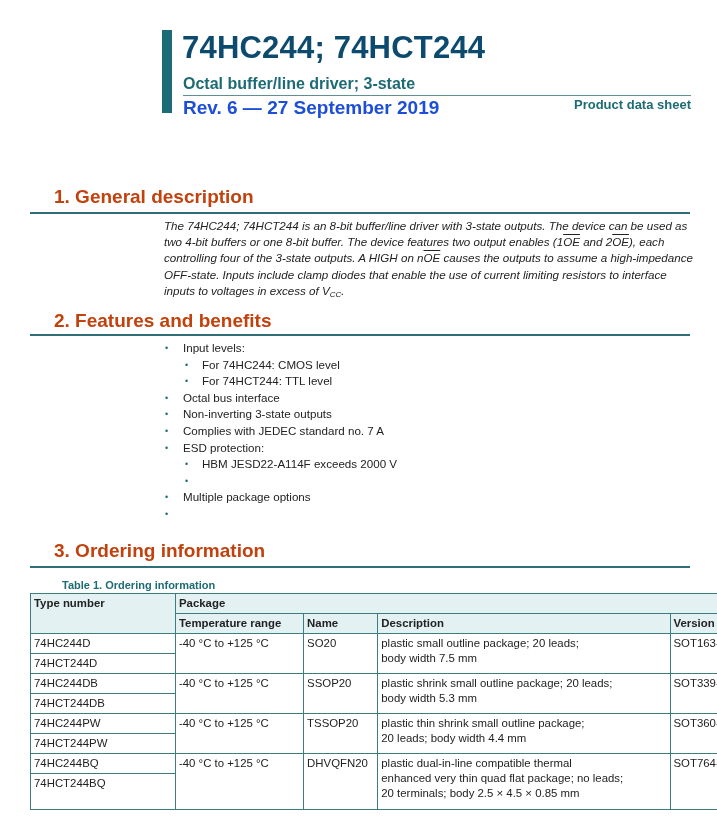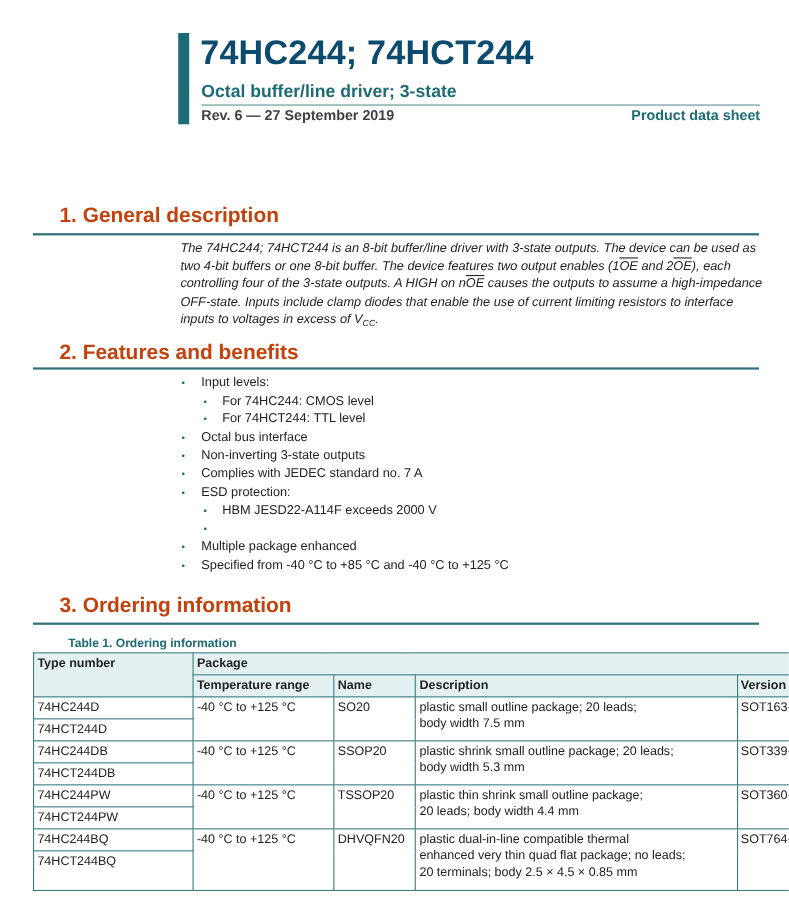--- a/index.html
+++ b/index.html
@@ -5,21 +5,21 @@
   html, body { margin: 0; padding: 0; background: #ffffff; }
   body {
     width: 717px; height: 826px; position: relative; overflow: hidden;
     font-family: "Liberation Sans", sans-serif; color: #222222;
   }
   
   .hdr-bar { position: absolute; left: 162px; top: 30px; width: 10px; height: 83px; background: #1d6b74; }
   .hdr-title { position: absolute; left: 182px; top: 30px; font-size: 31px; font-weight: bold; color: #0c4a6e; letter-spacing: 0.2px; white-space: nowrap; }
   .hdr-sub { position: absolute; left: 183px; top: 75px; font-size: 16px; font-weight: bold; color: #1d6b74; white-space: nowrap; }
   .hdr-rule { position: absolute; left: 183px; top: 95px; width: 508px; height: 1px; background: #5e8f95; }
-  .hdr-rev { position: absolute; left: 183px; top: 97px; font-size: 13px; font-weight: bold; color: #404040; white-space: nowrap; }
+  .hdr-rev { position: absolute; left: 183px; top: 97px; font-size: 19px; font-weight: bold; color: #1d4ed8; white-space: nowrap; }
   .hdr-type { position: absolute; right: 26px; top: 97px; font-size: 13px; font-weight: bold; color: #1d6b74; white-space: nowrap; }
 
   
   .sec-title { position: absolute; left: 32px; font-size: 19px; font-weight: bold; color: #c2410c; white-space: nowrap; margin-left: 22px; }
   .sec-rule { position: absolute; left: 30px; width: 660px; height: 2px; background: #2f6f77; }
 
   .para { position: absolute; left: 164px; top: 218px; width: 530px; font-size: 11.6px; line-height: 16.2px; color: #222; font-style: italic; }
   .ovl { text-decoration: overline; }
   sub { font-size: 8px; vertical-align: -2px; }
 
@@ -61,22 +61,22 @@
 <ul class="features" id="features-list">
     <li class="l1"><span class="bul">•</span><span>Input levels:</span></li>
     <li class="l2"><span class="bul">•</span><span>For 74HC244: CMOS level</span></li>
     <li class="l2"><span class="bul">•</span><span>For 74HCT244: TTL level</span></li>
     <li class="l1"><span class="bul">•</span><span>Octal bus interface</span></li>
     <li class="l1"><span class="bul">•</span><span>Non-inverting 3-state outputs</span></li>
     <li class="l1"><span class="bul">•</span><span>Complies with JEDEC standard no. 7 A</span></li>
     <li class="l1"><span class="bul">•</span><span>ESD protection:</span></li>
     <li class="l2"><span class="bul">•</span><span>HBM JESD22-A114F exceeds 2000 V</span></li>
     <li class="l2"><span class="bul">•</span></li>
-    <li class="l1"><span class="bul">•</span><span>Multiple package enhanced</span></li>
-    <li class="l1"><span class="bul">•</span><span>Specified from -40 °C to +85 °C and -40 °C to +125 °C</span></li>
+    <li class="l1"><span class="bul">•</span><span>Multiple package options</span></li>
+    <li class="l1"><span class="bul">•</span></li>
   </ul>
 
 <div class="sec-title" style="top:540px;">3.  Ordering information</div>
 <div class="sec-rule" style="top:566px;"></div>
 <div class="tbl-cap">Table 1. Ordering information</div>
 
 <table class="ord">
   <colgroup>
     <col class="col-type">
       <col class="col-temp">

